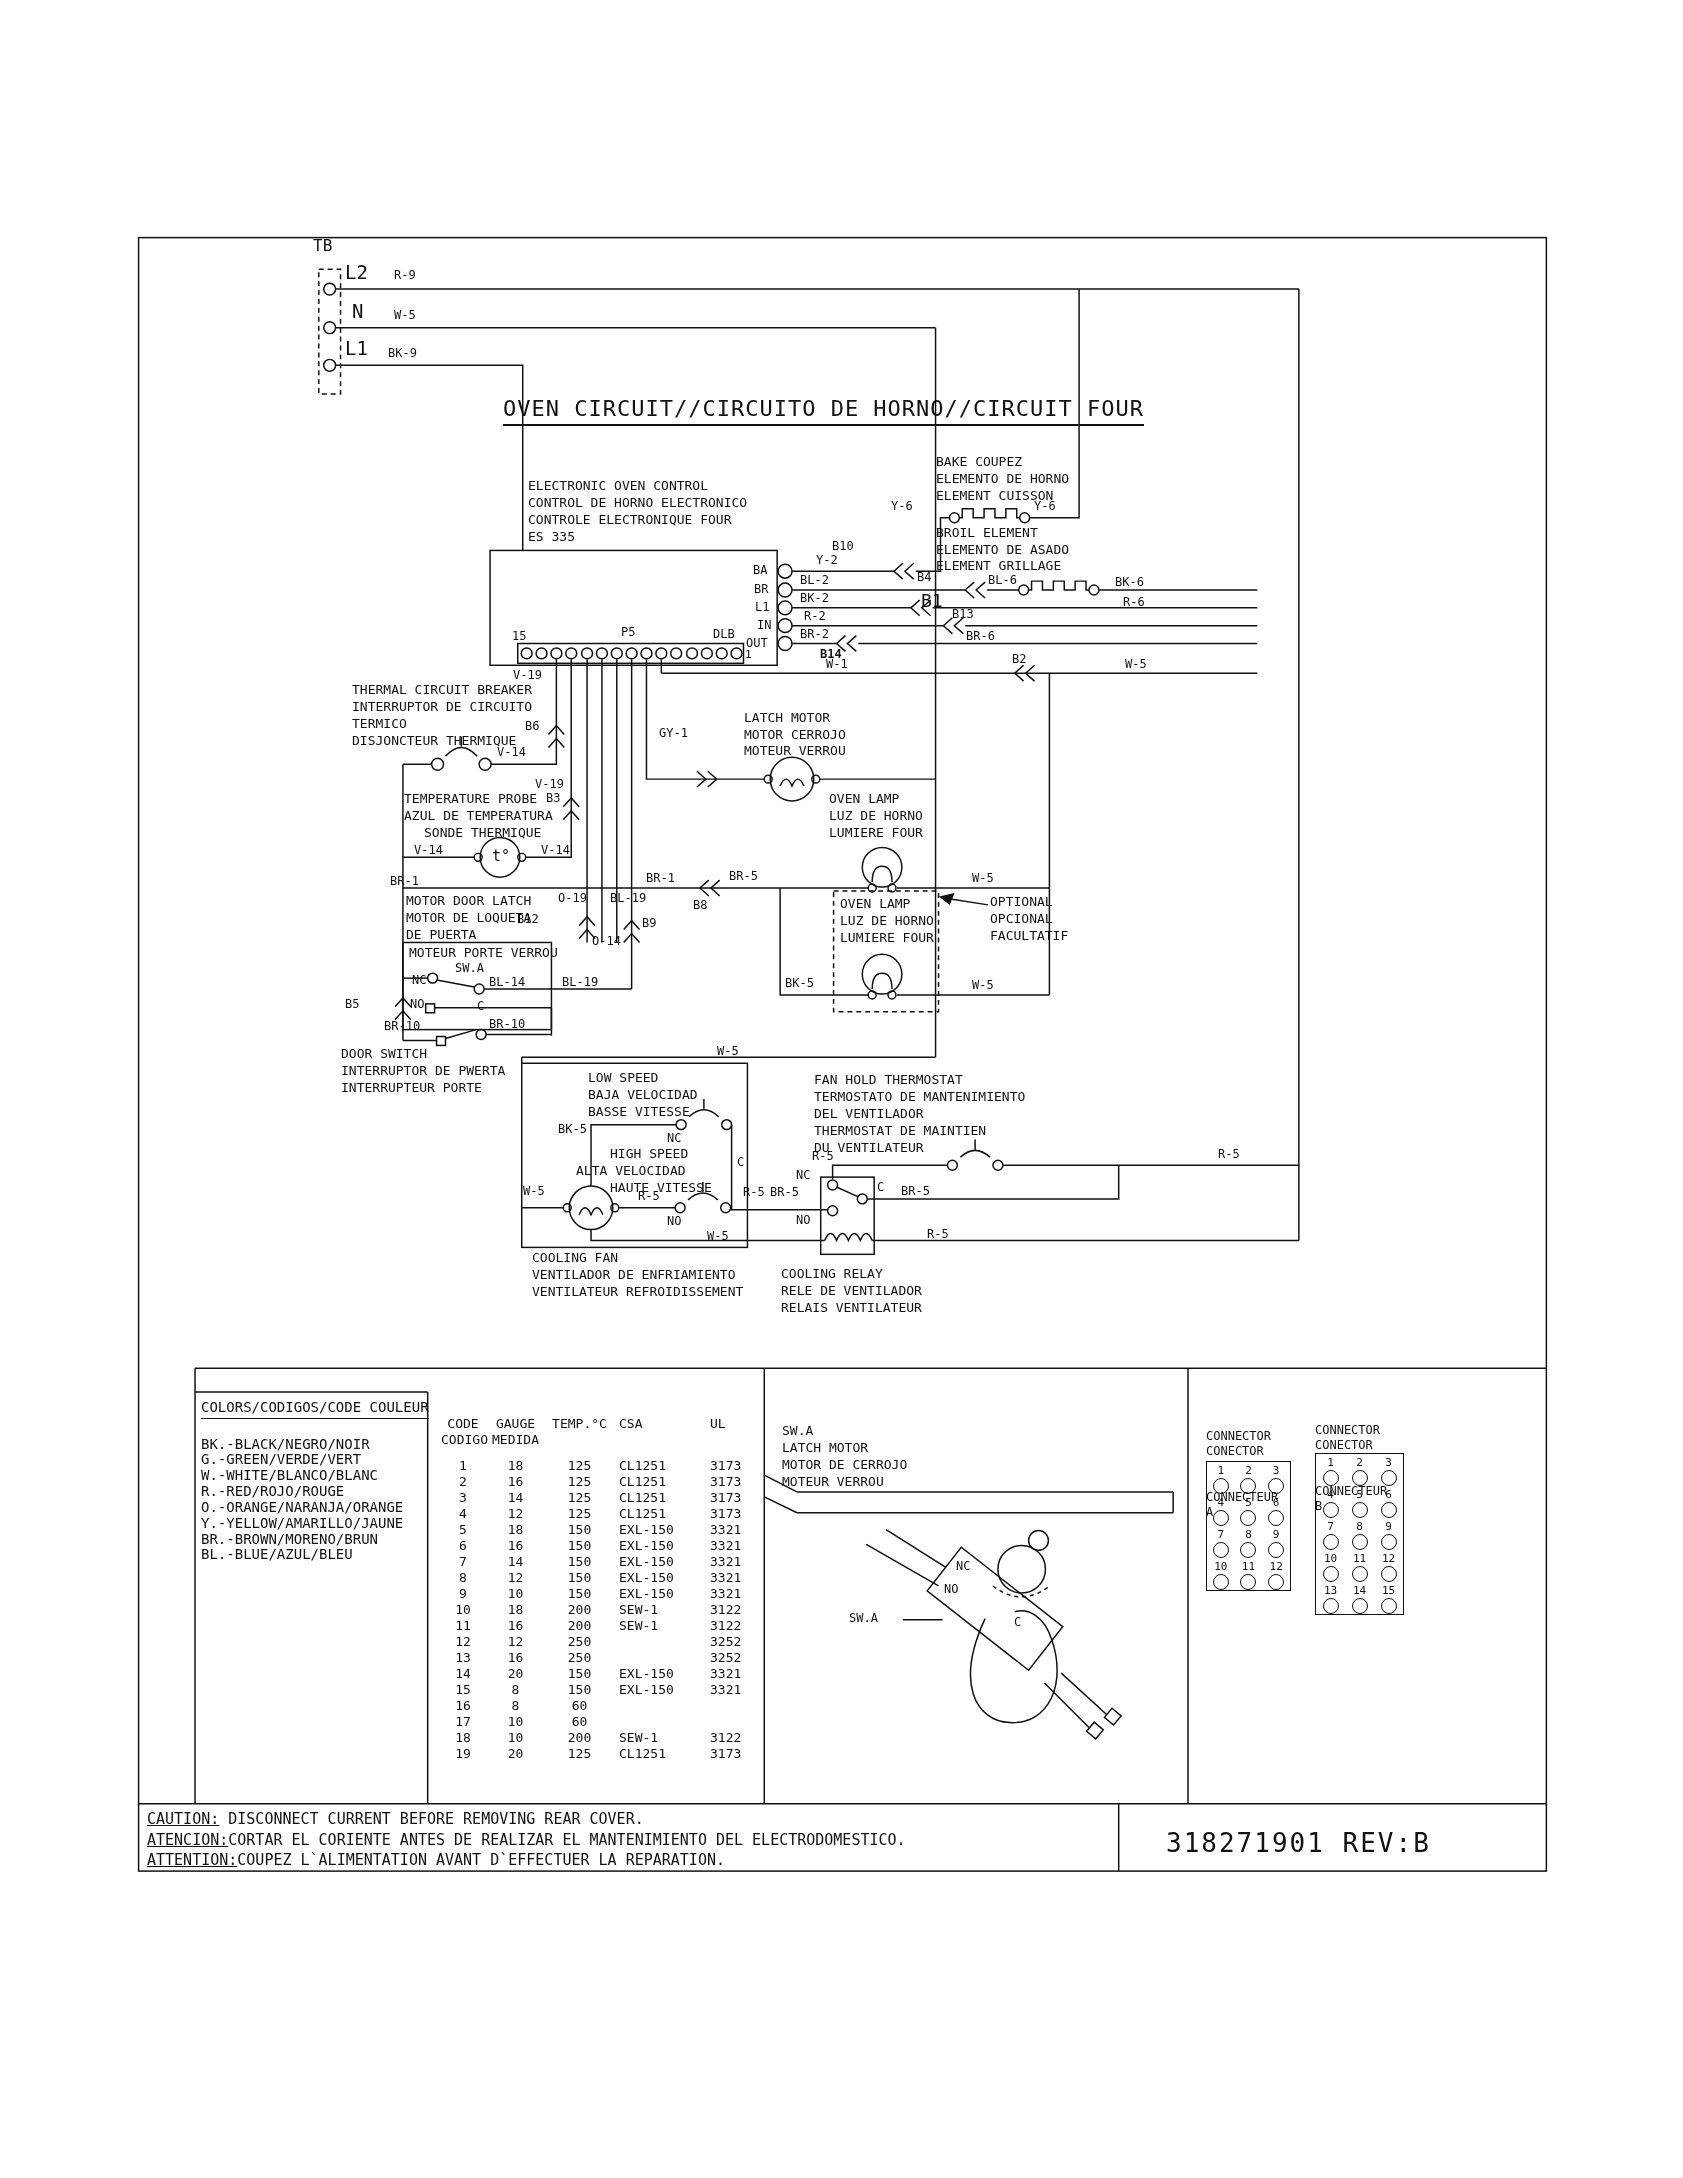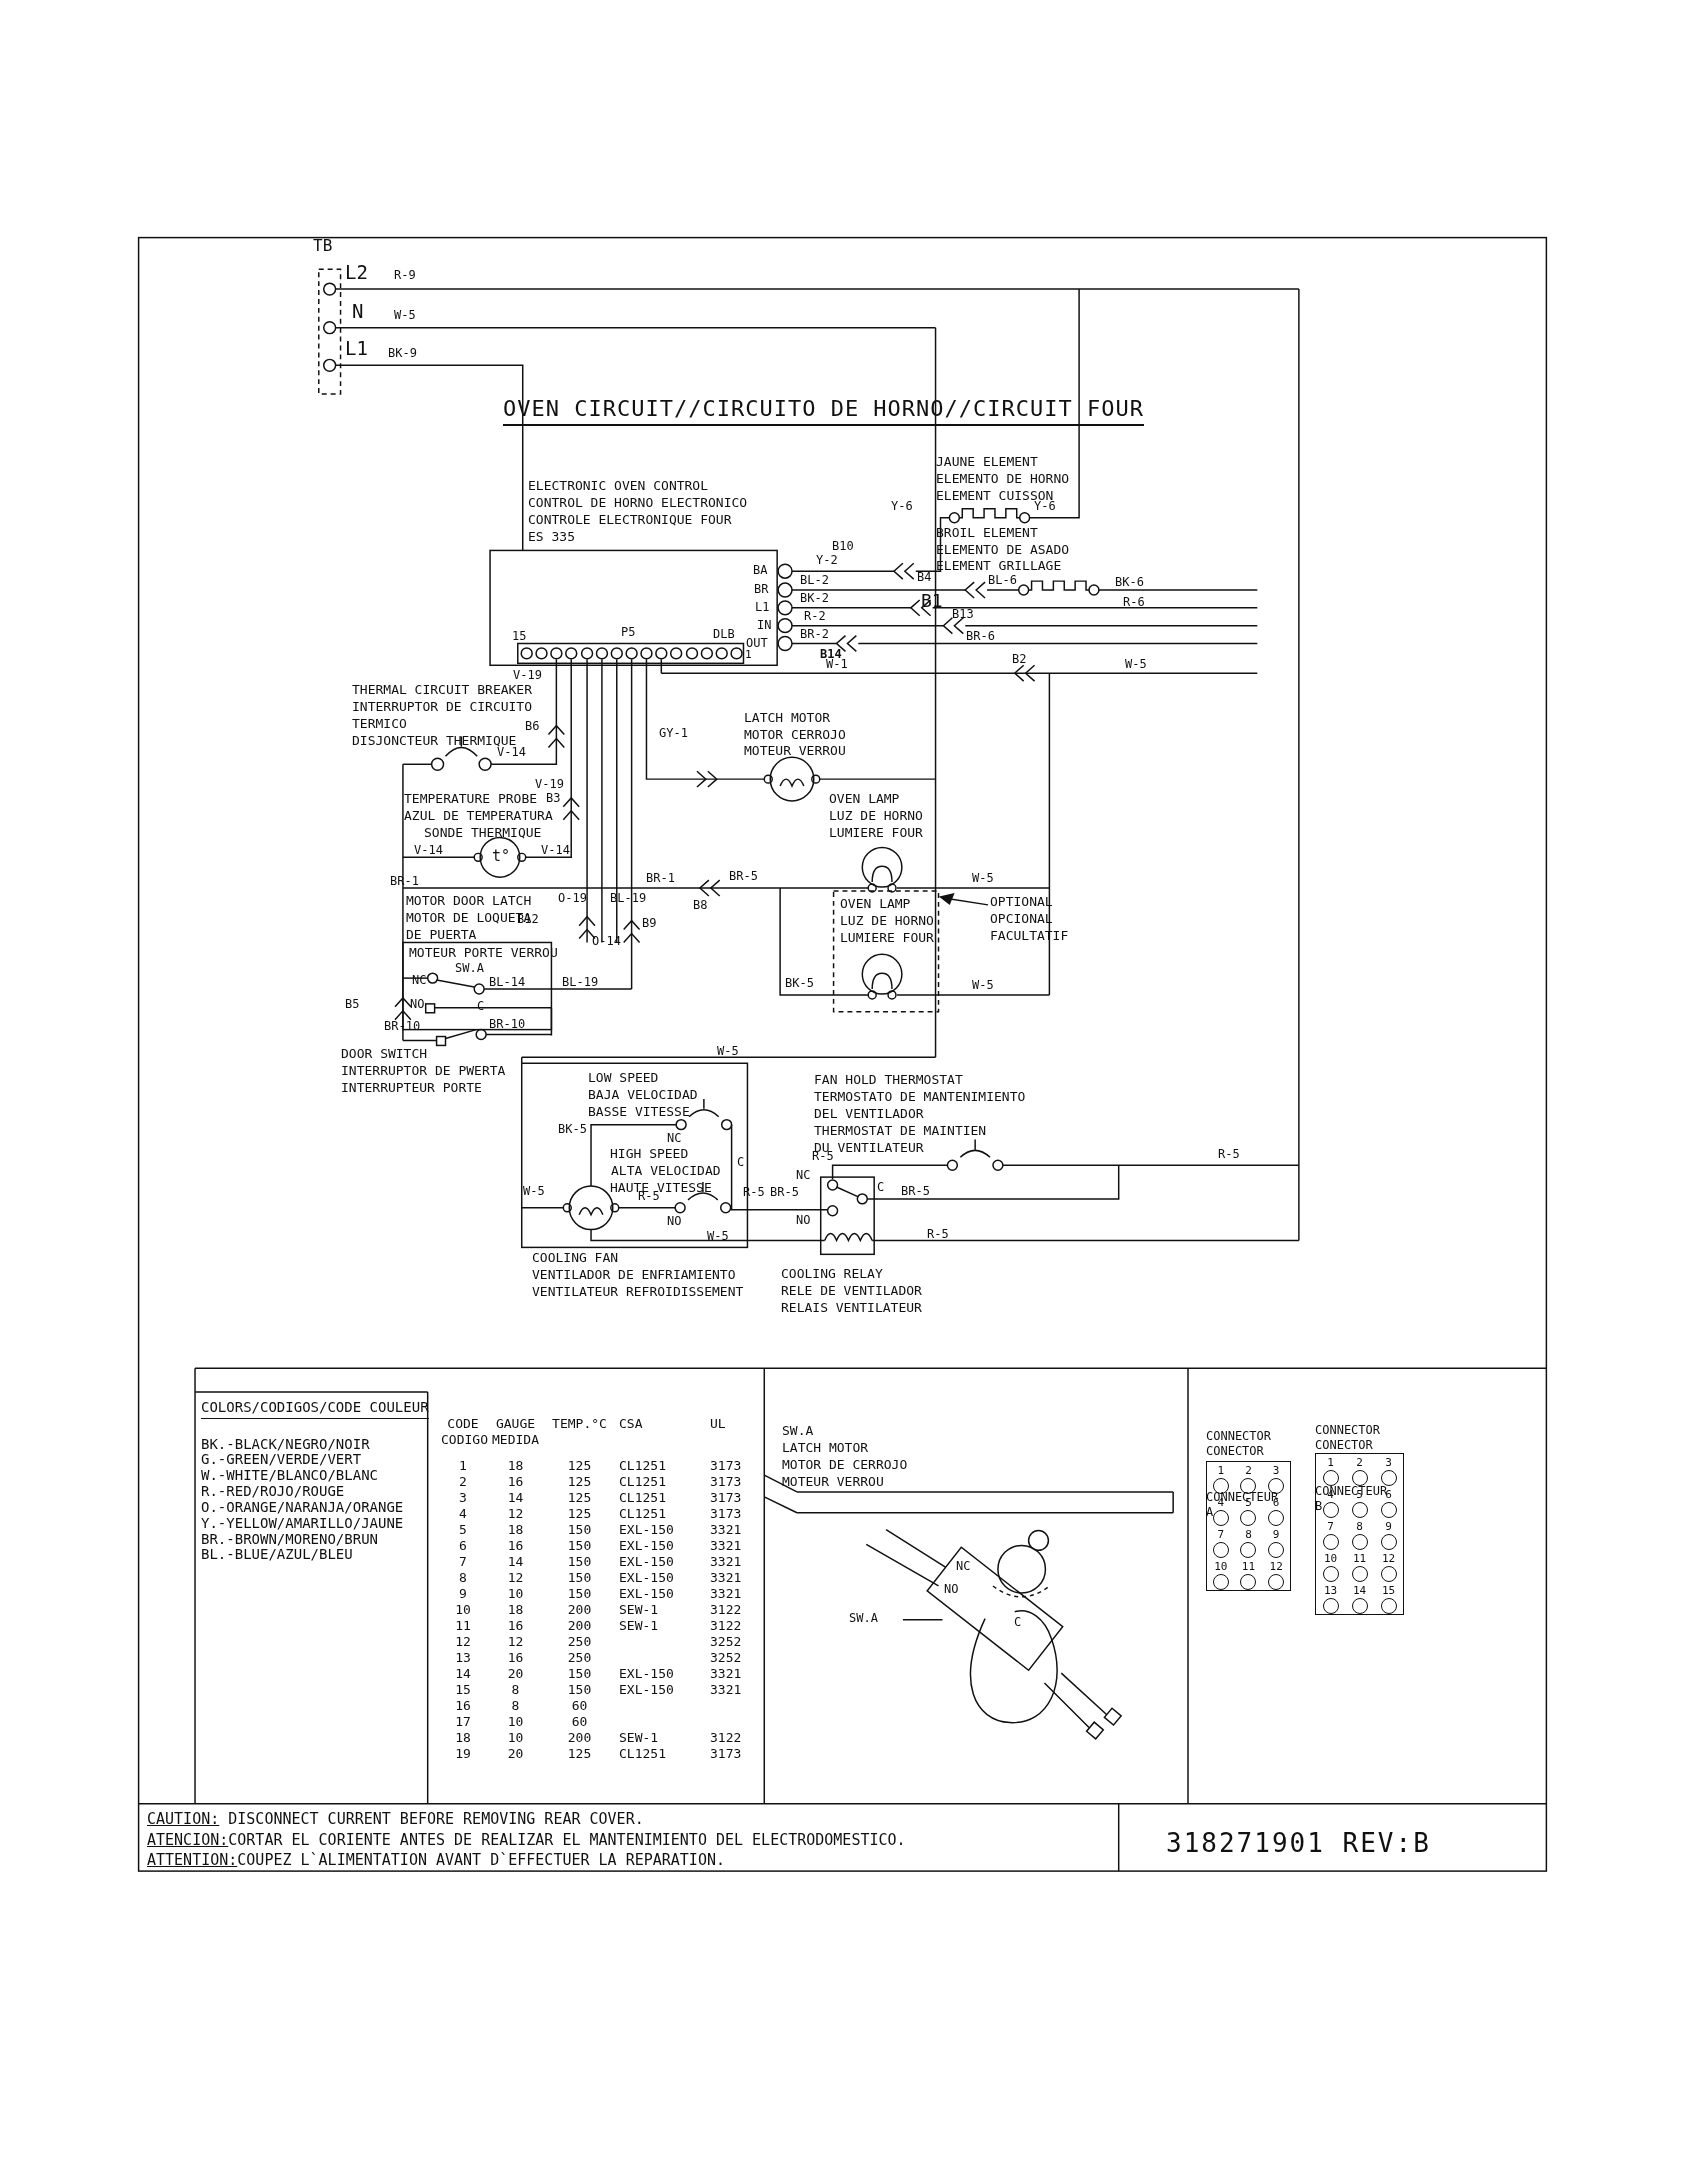--- a/index.html
+++ b/index.html
@@ -261,21 +261,21 @@
       <div class="lbl" style="left: 804px; top: 610px; font-size: 12px;">R-2</div>
       <div class="lbl" style="left: 952px; top: 608px; font-size: 12px;">B13</div>
       <div class="lbl" style="left: 800px; top: 628px; font-size: 12px;">BR-2</div>
       <div class="lbl" style="left: 820px; top: 648px; font-size: 12px; font-weight: bold;">B14</div>
       <div class="lbl" style="left: 966px; top: 630px; font-size: 12px;">BR-6</div>
       <div class="lbl" style="left: 1115px; top: 576px; font-size: 12px;">BK-6</div>
       <div class="lbl" style="left: 1123px; top: 596px; font-size: 12px;">R-6</div>
       <div class="lbl" style="left: 826px; top: 658px; font-size: 12px;">W-1</div>
       <div class="lbl" style="left: 1012px; top: 653px; font-size: 12px;">B2</div>
       <div class="lbl" style="left: 1125px; top: 658px; font-size: 12px;">W-5</div>
-      <div class="lbl" style="left: 936px; top: 455px;">JAUNE ELEMENT</div>
+      <div class="lbl" style="left: 936px; top: 455px;">BAKE COUPEZ</div>
       <div class="lbl" style="left: 936px; top: 472px;">ELEMENTO DE HORNO</div>
       <div class="lbl" style="left: 936px; top: 489px;">ELEMENT CUISSON</div>
       <div class="lbl" style="left: 891px; top: 500px; font-size: 12px;">Y-6</div>
       <div class="lbl" style="left: 1034px; top: 500px; font-size: 12px;">Y-6</div>
       <div class="lbl" style="left: 936px; top: 526px;">BROIL ELEMENT</div>
       <div class="lbl" style="left: 936px; top: 543px;">ELEMENTO DE ASADO</div>
       <div class="lbl" style="left: 936px; top: 559px;">ELEMENT GRILLAGE</div>
       <div class="lbl" style="left: 513px; top: 669px; font-size: 12px;">V-19</div>
       <div class="lbl" style="left: 352px; top: 683px;">THERMAL CIRCUIT BREAKER</div>
       <div class="lbl" style="left: 352px; top: 700px;">INTERRUPTOR DE CIRCUITO</div>
@@ -332,21 +332,21 @@
       <div class="lbl" style="left: 341px; top: 1047px;">DOOR SWITCH</div>
       <div class="lbl" style="left: 341px; top: 1064px;">INTERRUPTOR DE PWERTA</div>
       <div class="lbl" style="left: 341px; top: 1081px;">INTERRUPTEUR PORTE</div>
       <div class="lbl" style="left: 717px; top: 1045px; font-size: 12px;">W-5</div>
       <div class="lbl" style="left: 588px; top: 1071px;">LOW SPEED</div>
       <div class="lbl" style="left: 588px; top: 1088px;">BAJA VELOCIDAD</div>
       <div class="lbl" style="left: 588px; top: 1105px;">BASSE VITESSE</div>
       <div class="lbl" style="left: 558px; top: 1123px; font-size: 12px;">BK-5</div>
       <div class="lbl" style="left: 667px; top: 1132px; font-size: 12px;">NC</div>
       <div class="lbl" style="left: 610px; top: 1147px;">HIGH SPEED</div>
-      <div class="lbl" style="left: 611px; top: 1164px;">ALTA VELOCIDAD</div>
+      <div class="lbl" style="left: 576px; top: 1164px;">ALTA VELOCIDAD</div>
       <div class="lbl" style="left: 610px; top: 1181px;">HAUTE VITESSE</div>
       <div class="lbl" style="left: 737px; top: 1156px; font-size: 12px;">C</div>
       <div class="lbl" style="left: 523px; top: 1185px; font-size: 12px;">W-5</div>
       <div class="lbl" style="left: 638px; top: 1190px; font-size: 12px;">R-5</div>
       <div class="lbl" style="left: 667px; top: 1215px; font-size: 12px;">NO</div>
       <div class="lbl" style="left: 707px; top: 1230px; font-size: 12px;">W-5</div>
       <div class="lbl" style="left: 743px; top: 1186px; font-size: 12px;">R-5</div>
       <div class="lbl" style="left: 770px; top: 1186px; font-size: 12px;">BR-5</div>
       <div class="lbl" style="left: 532px; top: 1251px;">COOLING FAN</div>
       <div class="lbl" style="left: 532px; top: 1268px;">VENTILADOR DE ENFRIAMIENTO</div>

